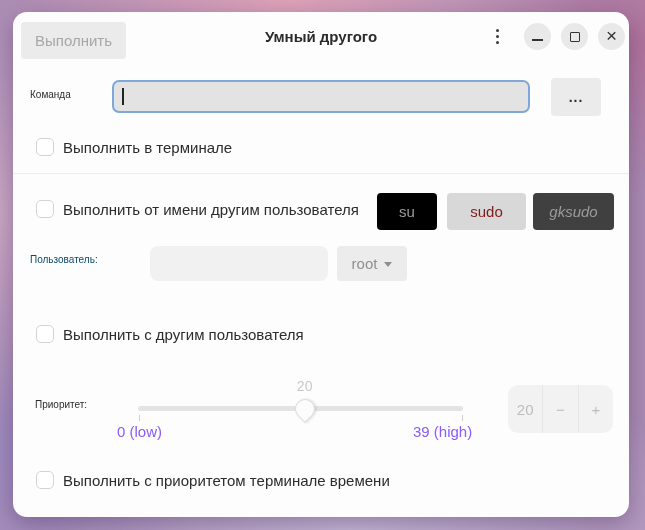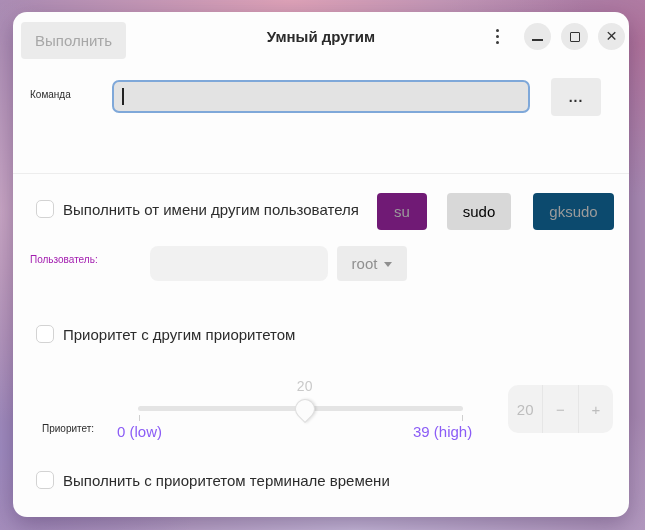--- a/index.html
+++ b/index.html
@@ -45,21 +45,21 @@
     position:absolute; top:11px; width:27px; height:27px; border-radius:50%;
     background:#e9e9e9; display:flex; align-items:center; justify-content:center;
     border:none;
   }
   .winctl.min { left:511px; } .winctl.max { left:548px; } .winctl.close { left:585px; }
   .min-glyph { width:11px; height:2px; background:#333; margin-top:7px; }
   .max-glyph { width:10px; height:10px; border:1.6px solid #333; border-radius:1px; }
   .close-glyph { font-size:19px; color:#333; line-height:1; margin-top:-2px; }
   
   .field-label { position:absolute; font-size:10px; color:#2c2c2c; }
-  .field-label.dim { color:#a21caf; }
+  .field-label.dim { color:#0c4a6e; }
   .cmd-label { left:17px; top:77px; }
   .cmd-input {
     position:absolute; left:99px; top:68px; width:418px; height:33px;
     background:#e3e3e3; border:2px solid #7fa8d9; border-radius:7px;
     font-size:15px; color:#222; padding:0 9px; outline:none; font-family:inherit;
   }
   .caret { position:absolute; left:109px; top:76px; width:1.5px; height:17px; background:#222; }
   .browse-btn {
     position:absolute; left:538px; top:66px; width:50px; height:38px;
     font-size:14px; color:#2f2f2f; font-weight:700; letter-spacing:1px;
@@ -67,40 +67,40 @@
   
   .check-row { position:absolute; left:23px; display:flex; align-items:center; gap:9px; cursor:default; }
   .checkbox {
     width:18px; height:18px; border:1.5px solid #d3d3d3; border-radius:5px;
     background:#fff; flex:0 0 auto;
   }
   .check-label { font-size:15px; color:#2c2c2c; white-space:nowrap; }
   .divider { position:absolute; left:0; top:161px; width:100%; height:1px; background:#ededed; }
   
   .sudo-btn { position:absolute; top:181px; height:37px; font-size:15px; color:#9b9b9b; }
-  .sudo-btn.su { left:364px; width:50px; background:#701a75; }
-  .sudo-btn.sudo { left:434px; width:64px; background:#d8d8d8; color:#000000; }
-  .sudo-btn.gksudo { left:520px; width:81px; background:#0c4a6e; }
+  .sudo-btn.su { left:364px; width:60px; background:#000000; }
+  .sudo-btn.sudo { left:434px; width:79px; background:#d8d8d8; color:#7f1d1d; }
+  .sudo-btn.gksudo { left:520px; width:81px; background:#404040;font-style:italic; }
   
   .user-label { left:17px; top:242px; }
   .user-input {
     position:absolute; left:137px; top:234px; width:178px; height:35px;
     background:#f1f1f1; border:none; border-radius:8px; font-size:15px; color:#888;
     padding:0 10px; outline:none; font-family:inherit;
   }
   .user-dd {
     position:absolute; left:324px; top:234px; width:70px; height:35px;
     background:#ececec; color:#8f8f8f; font-size:15px; gap:7px;
   }
   .dd-arrow {
     width:0; height:0; border-left:4.5px solid transparent; border-right:4.5px solid transparent;
     border-top:5.5px solid #8f8f8f; margin-top:2px;
   }
   
-  .prio-label { left:29px; top:387px;margin-top:24px; }
+  .prio-label { left:22px; top:387px; }
   .slider-track { position:absolute; left:125px; top:394px; width:325px; height:5px; background:#e4e4e4; border-radius:3px; }
   .slider-handle {
     position:absolute; top:387px; width:20px; height:20px;
     background:#fcfcfc; border:1px solid #dedede; border-radius:50% 50% 50% 0;
     transform:rotate(-45deg); box-shadow:1px 1px 3px rgba(0,0,0,.12);
   }
   .slider-value { position:absolute; top:366px; width:40px; text-align:center; font-size:14px; color:#c9c9c9; }
   .tick { position:absolute; top:403px; width:1px; height:6px; background:#cfcfcf; }
   .tick.left { left:126px; } .tick.right { left:449px; }
   .tick-label { position:absolute; top:411px; font-size:15px; color:#8b5cf6; }
@@ -114,21 +114,21 @@
   .spin-cell { flex:1; display:flex; align-items:center; justify-content:center; font-size:15px; color:#bdbdbd; border:none; background:transparent; font-family:inherit; }
   .spin-sep { width:1px; background:#e6e6e6; margin:0; }
 </style>
 </head>
 <body>
 
 <div class="wallpaper"></div>
 
 <div class="window">
 
-  <div class="titlebar-title">Умный другим</div>
+  <div class="titlebar-title">Умный другого</div>
   <button class="btn run-btn">Выполнить</button>
   <button class="kebab">
     <i></i>
       <i></i>
       <i></i>
   </button>
   <button class="winctl min">
     <span class="min-glyph"></span>
   </button>
   <button class="winctl max">
@@ -136,41 +136,45 @@
   </button>
   <button class="winctl close">
     <span class="close-glyph">×</span>
   </button>
 
   <div class="field-label cmd-label">Команда</div>
   <input class="cmd-input" placeholder="" value="" style="">
   <div class="caret"></div>
   <button class="btn browse-btn">...</button>
 
+  <label class="check-row" style="top:126px">
+    <span class="checkbox"></span>
+    <span class="check-label">Выполнить в терминале</span>
+  </label>
 
   <div class="divider"></div>
 
   <label class="check-row" style="top:188px">
     <span class="checkbox"></span>
     <span class="check-label">Выполнить от имени другим пользователя</span>
   </label>
   <button class="btn sudo-btn su">su</button>
   <button class="btn sudo-btn sudo">sudo</button>
   <button class="btn sudo-btn gksudo">gksudo</button>
 
   <div class="field-label dim user-label">Пользователь:</div>
   <input class="user-input" placeholder="" style="">
   <button class="btn user-dd">
     <span>root</span>
     <span class="dd-arrow"></span>
   </button>
 
   <label class="check-row" style="top:313px">
     <span class="checkbox"></span>
-    <span class="check-label">Приоритет с другим приоритетом</span>
+    <span class="check-label">Выполнить с другим пользователя</span>
   </label>
 
   <div class="field-label prio-label">Приоритет:</div>
   <div class="slider-value" style="left: 271.667px;">20</div>
   <div class="slider-track"></div>
   <div class="slider-handle" style="left: 281.667px;"></div>
   <div class="tick left"></div>
   <div class="tick right"></div>
   <div class="tick-label min">0 (low)</div>
   <div class="tick-label max">39 (high)</div>

